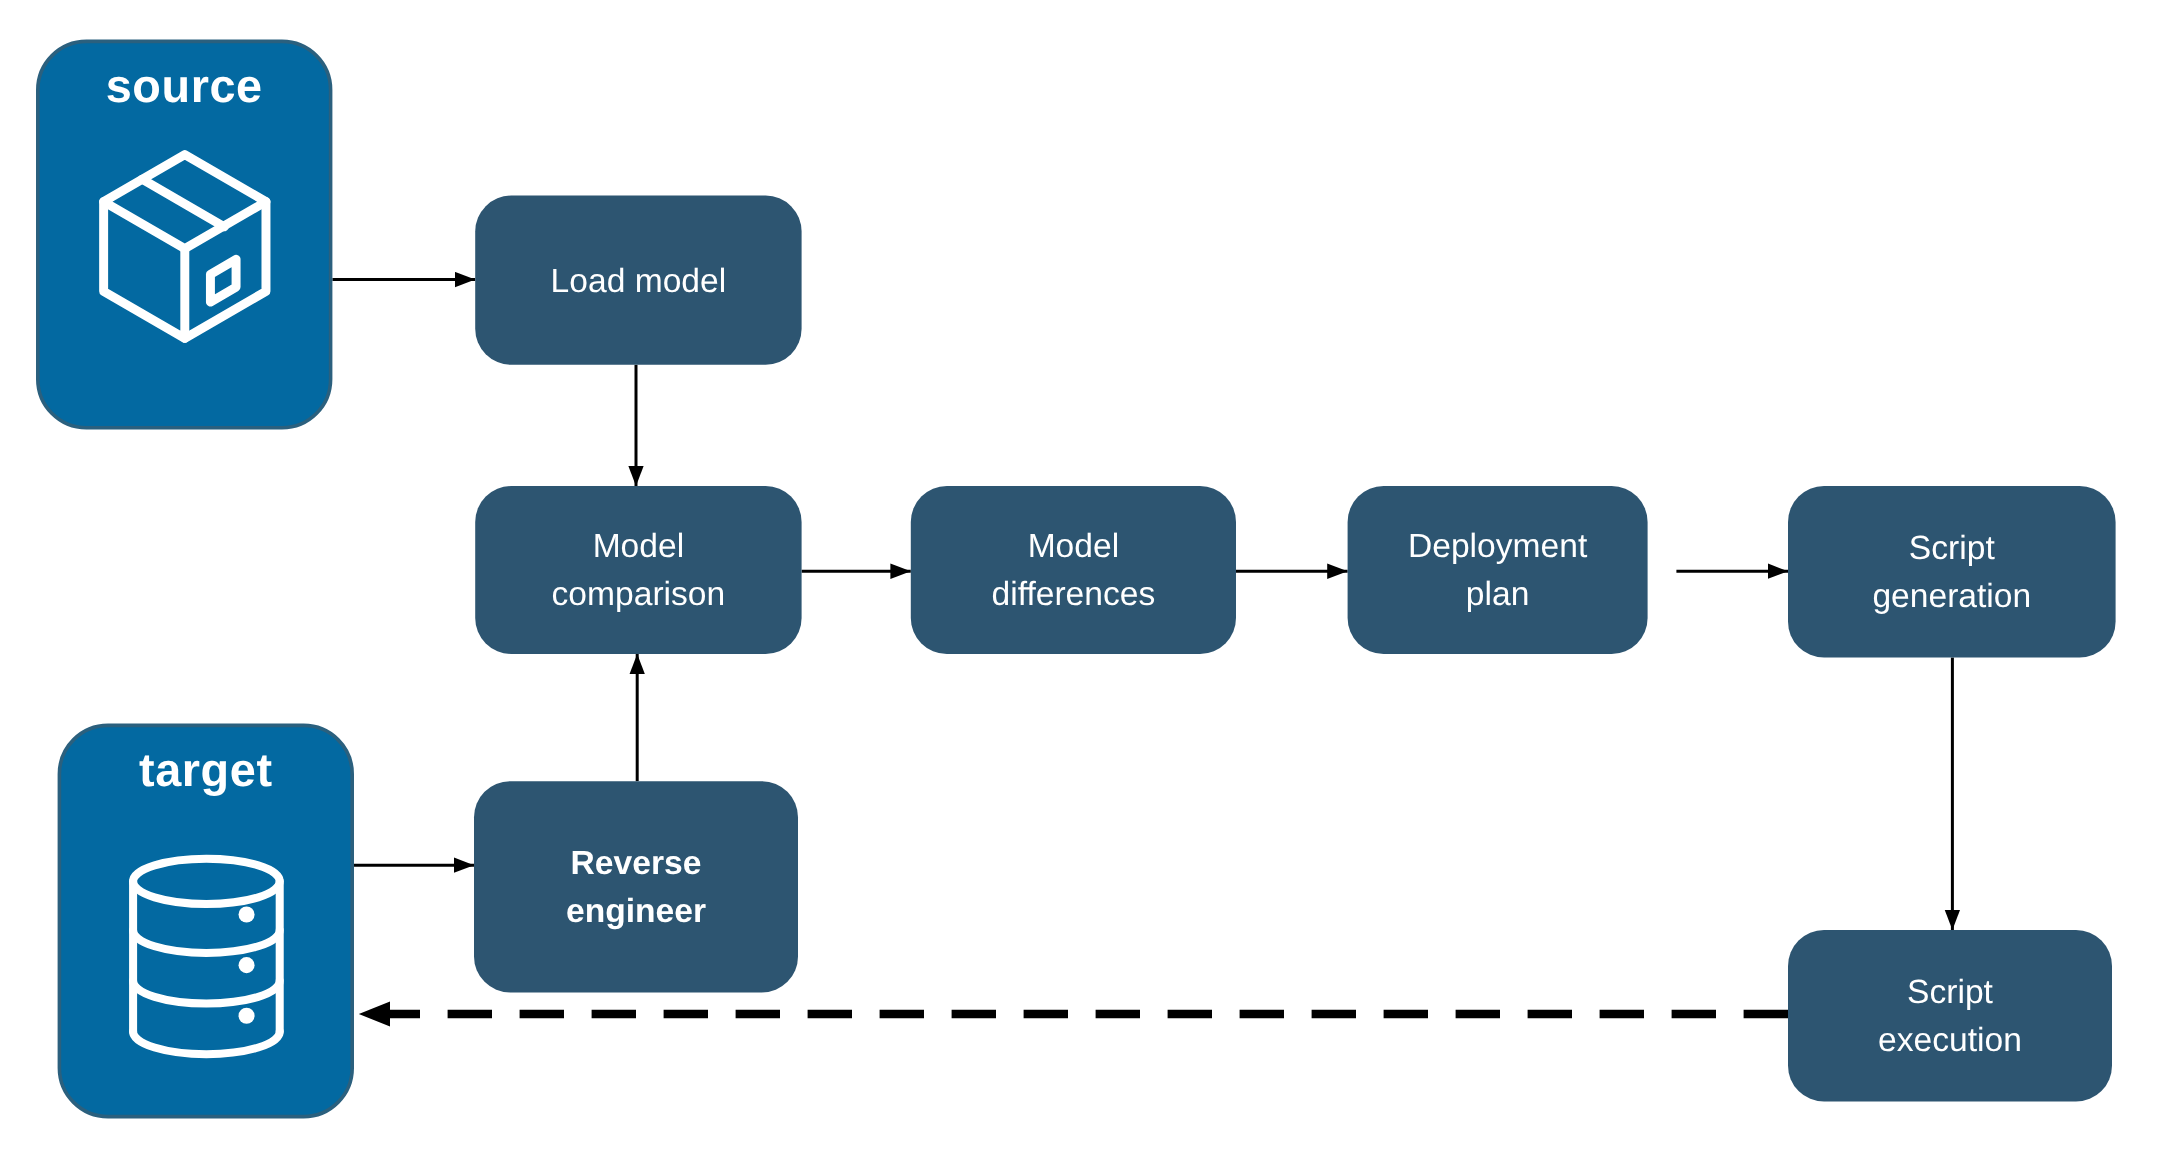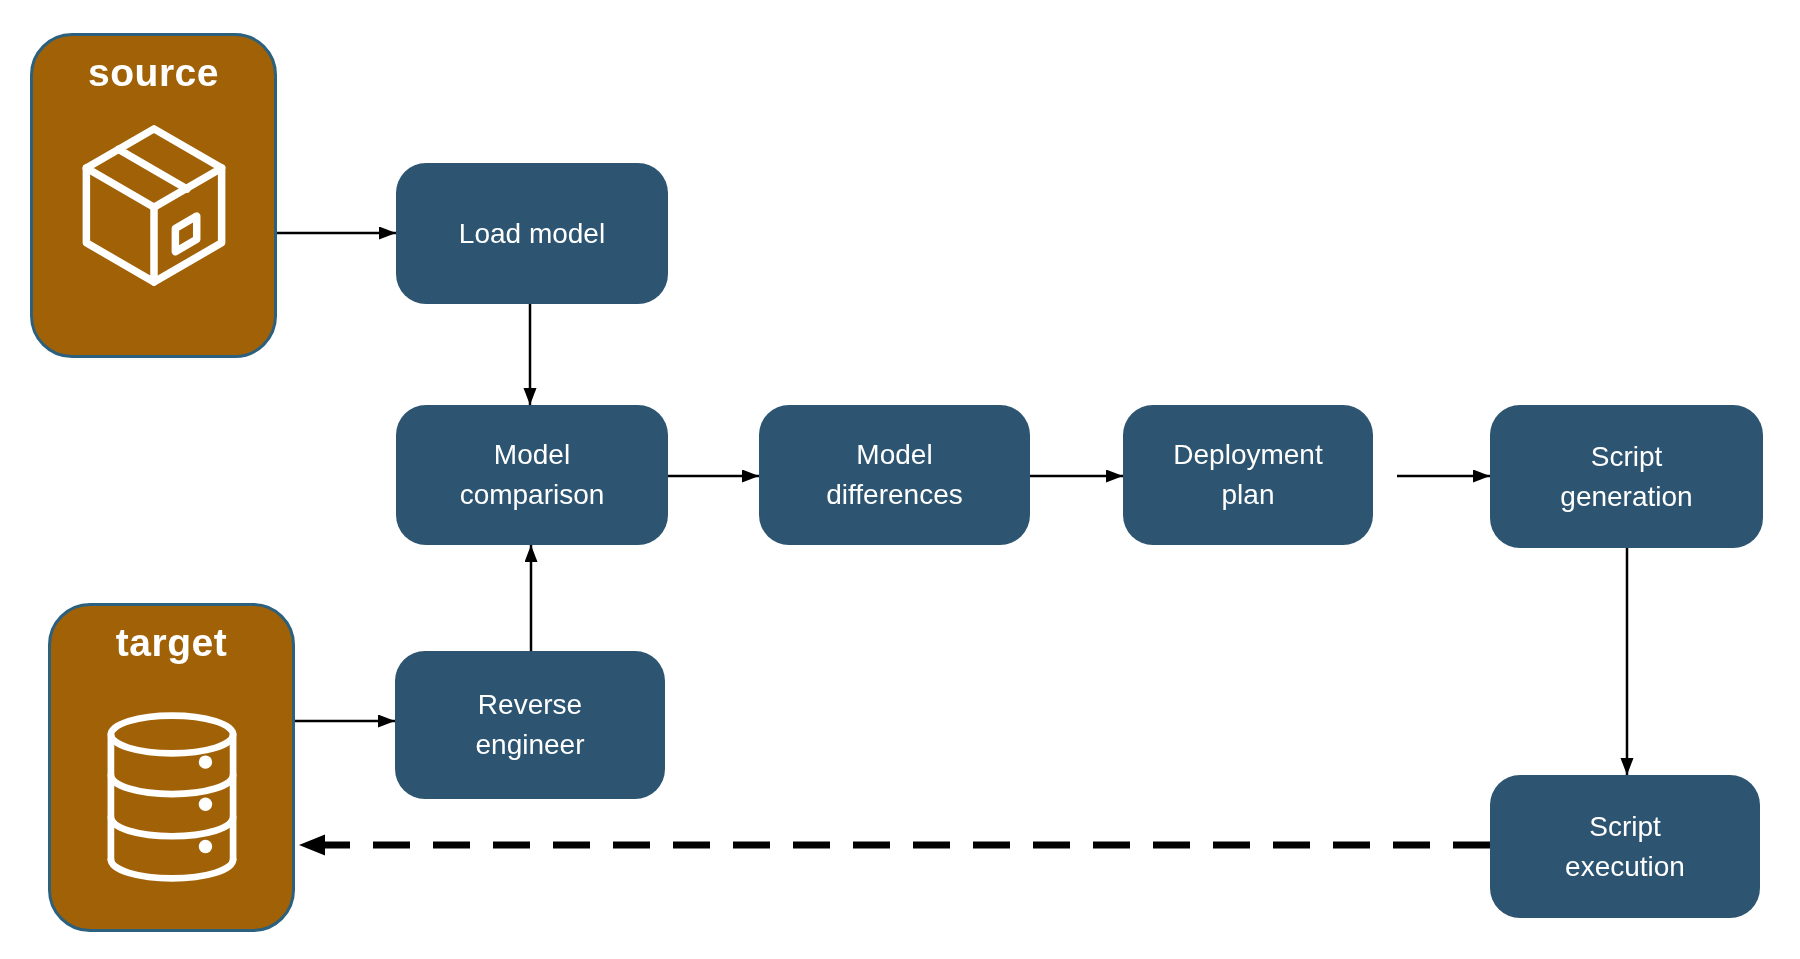--- a/index.html
+++ b/index.html
@@ -14,21 +14,21 @@
   .connectors {
     position: absolute;
     left: 0; top: 0;
     width: 1800px; height: 959px;
     pointer-events: none;
   }
   .node { position: absolute; box-sizing: border-box; }
 
   
   .endpoint {
-    background: #a16207;
+    background: #0369a1;
     border: 3px solid #2b607e;
     border-radius: 42px;
     display: flex;
     flex-direction: column;
     align-items: center;
     color: #ffffff;
   }
   .endpoint-label {
     font-size: 39px;
     font-weight: bold;
@@ -61,21 +61,21 @@
     font-size: 28px;
     line-height: 40px;
     text-align: center;
     white-space: pre-line;
   }
   .st-load       { left: 396px;  top: 163px; width: 272px; height: 141px; }
   .st-compare    { left: 396px;  top: 405px; width: 272px; height: 140px; }
   .st-diff       { left: 759px;  top: 405px; width: 271px; height: 140px; }
   .st-deploy     { left: 1123px; top: 405px; width: 250px; height: 140px; }
   .st-scriptgen  { left: 1490px; top: 405px; width: 273px; height: 143px; }
-  .st-reverse    { left: 395px;  top: 651px; width: 270px; height: 148px; }
+  .st-reverse    { left: 395px;  top: 651px; width: 270px; height: 176px; font-weight: bold; }
   .st-scriptexec { left: 1490px; top: 775px; width: 270px; height: 143px; }
 </style>
 </head>
 <body>
 
 <div class="stage">
 
   <svg class="connectors" viewBox="0 0 1800 959">
     <defs>
       <marker id="ah" markerUnits="userSpaceOnUse" markerWidth="18" markerHeight="14" refX="17" refY="6.5" orient="auto">

